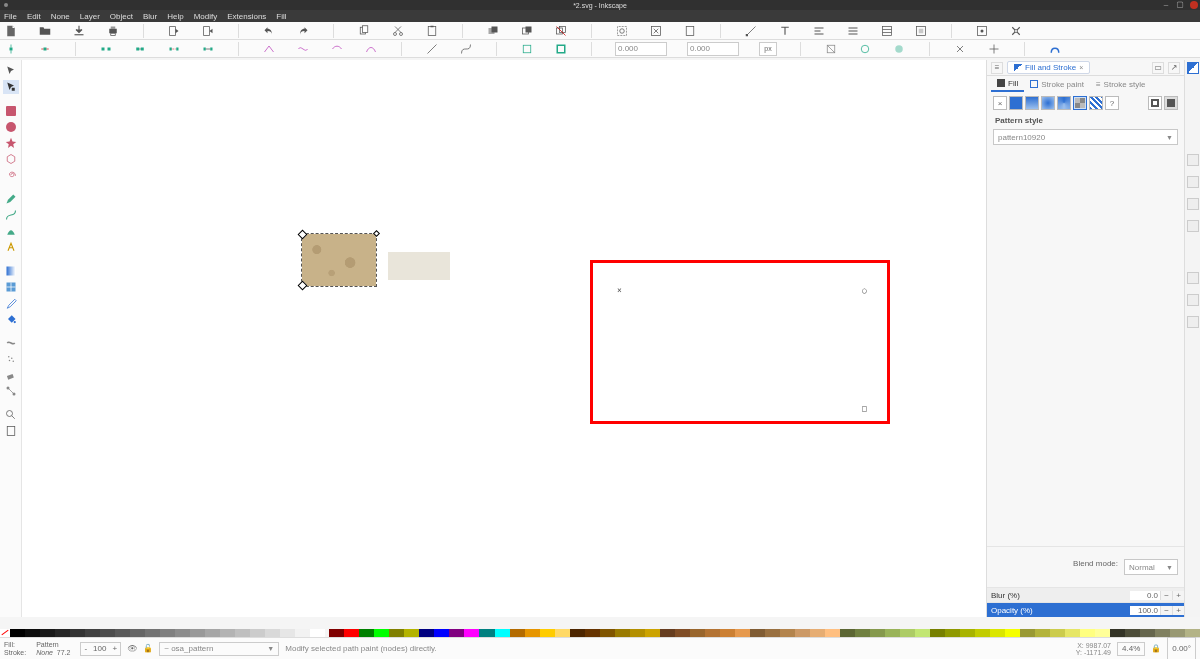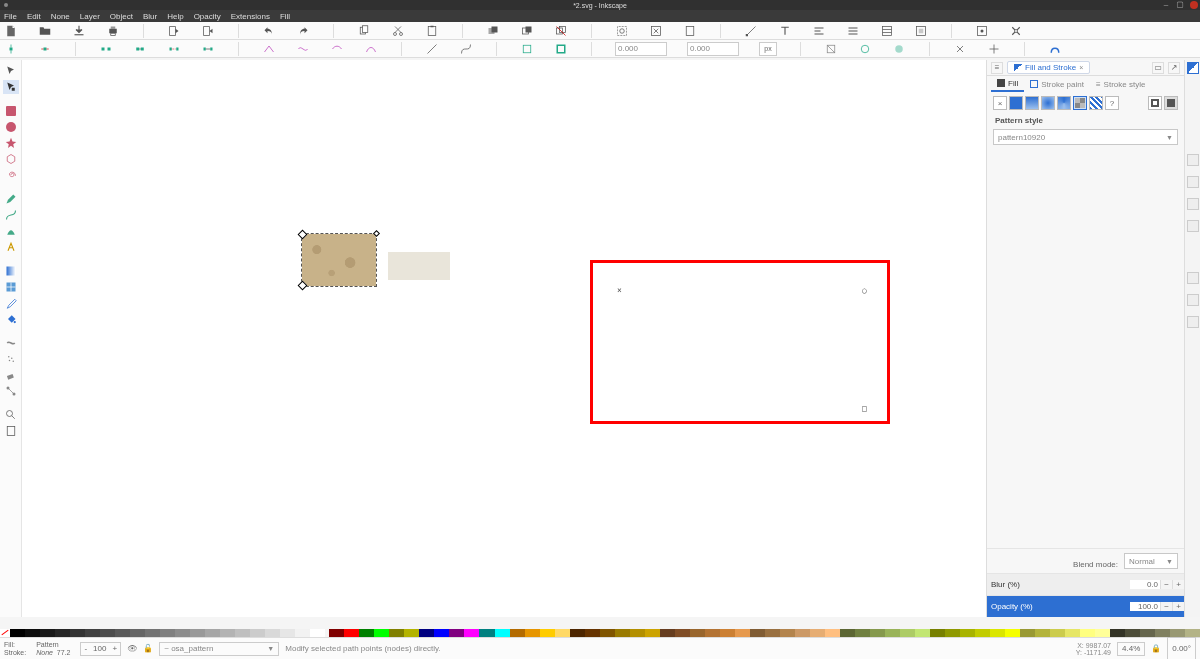--- a/index.html
+++ b/index.html
@@ -78,23 +78,23 @@
 .paint-row .pp.lg{ background:linear-gradient(#2d6fd2,#9cc0ee);}
 .paint-row .pp.rg{ background:radial-gradient(#2d6fd2,#9cc0ee);}
 .paint-row .pp svg{width:10px;height:10px;}
 .paint-row .spacer{flex:1;}
 .section-title{ padding:2px 8px 4px; font-weight:bold; color:#555;}
 .combo{ margin:0 6px; height:16px; border:1px solid #c8c8c8; background:#fff; display:flex; align-items:center; padding:0 4px; justify-content:space-between; color:#888;}
 .combo .arr{ font-size:7px;}
 .hint{ padding:6px 8px; color:#999; line-height:1.4;}
 .hint b{ color:#444; font-weight:bold;}
 .panel .grow{ flex:1;}
-.blend-row{ display:flex; align-items:flex-end; justify-content:flex-end; gap:6px; padding:4px 6px; border-top:1px solid #e5e5e5;}
+.blend-row{ display:flex; align-items:flex-start; justify-content:flex-end; gap:6px; padding:12px 6px; border-top:1px solid #e5e5e5;}
 .blend-row .combo{ margin:0; width:54px;}
-.slider-row{ display:flex; align-items:center; padding:0; border-top:1px solid #e5e5e5; height:22px; font-size:8px;}
+.slider-row{ display:flex; align-items:center; padding:0; border-top:1px solid #e5e5e5; height:15px; font-size:8px;}
 .slider-row.blur{ background:#eee; }
 .slider-row.op{ background:linear-gradient(to right,#2d6fd2 100%,#2d6fd2 100%);}
 .slider-row .lbl{ flex:1; padding-left:4px; color:#333;}
 .slider-row.op .lbl{ color:#fff;}
 .slider-row .val{ width:30px; text-align:right; padding-right:2px; background:#fff;}
 .slider-row .pm{ width:12px; text-align:center; background:#f4f4f4; border-left:1px solid #ddd;}
 
 
 .palette{ position:absolute; left:0; right:0; bottom:22px; height:8px; display:flex;}
 .palette .none{ width:10px; background:#fff; position:relative;}
@@ -129,21 +129,21 @@
 </div>
 
 <div class="menubar" id="menubar">
     <span>File</span>
     <span>Edit</span>
     <span>None</span>
     <span>Layer</span>
     <span>Object</span>
     <span>Blur</span>
     <span>Help</span>
-    <span>Opacity</span>
+    <span>Modify</span>
     <span>Extensions</span>
     <span>Fill</span>
   </div>
 
 <div class="toolbar row1">
   <div class="tb-btn">
       <svg viewBox="0 0 16 16">
         <path fill="currentColor" d="M3 1h7l3 3v11H3z" opacity=".9"></path>
         <path fill="#fff" d="M10 1v3h3"></path>
       </svg>
@@ -748,21 +748,21 @@
       <span>-</span>
       <span>100</span>
       <span>+</span>
     </div>
   <span>👁</span>
   <span>🔓</span>
   <div class="layer-combo">
       <span>~ osa_pattern</span>
       <span style="font-size:7px">▼</span>
     </div>
-  <span class="hint-text">Modify selected path points (nodes) directly.</span>
+  <span class="hint-text">Modify selected path paint (nodes) directly.</span>
   <div class="spacer"></div>
   <div class="coords">
     <span><span>X:</span> <span>9987.07</span></span>
     <span><span>Y:</span> <span>-1171.49</span></span>
   </div>
   <div class="zoom">
       <span>4.4%</span>
     </div>
   <span>🔒</span>
   <div class="rot">

